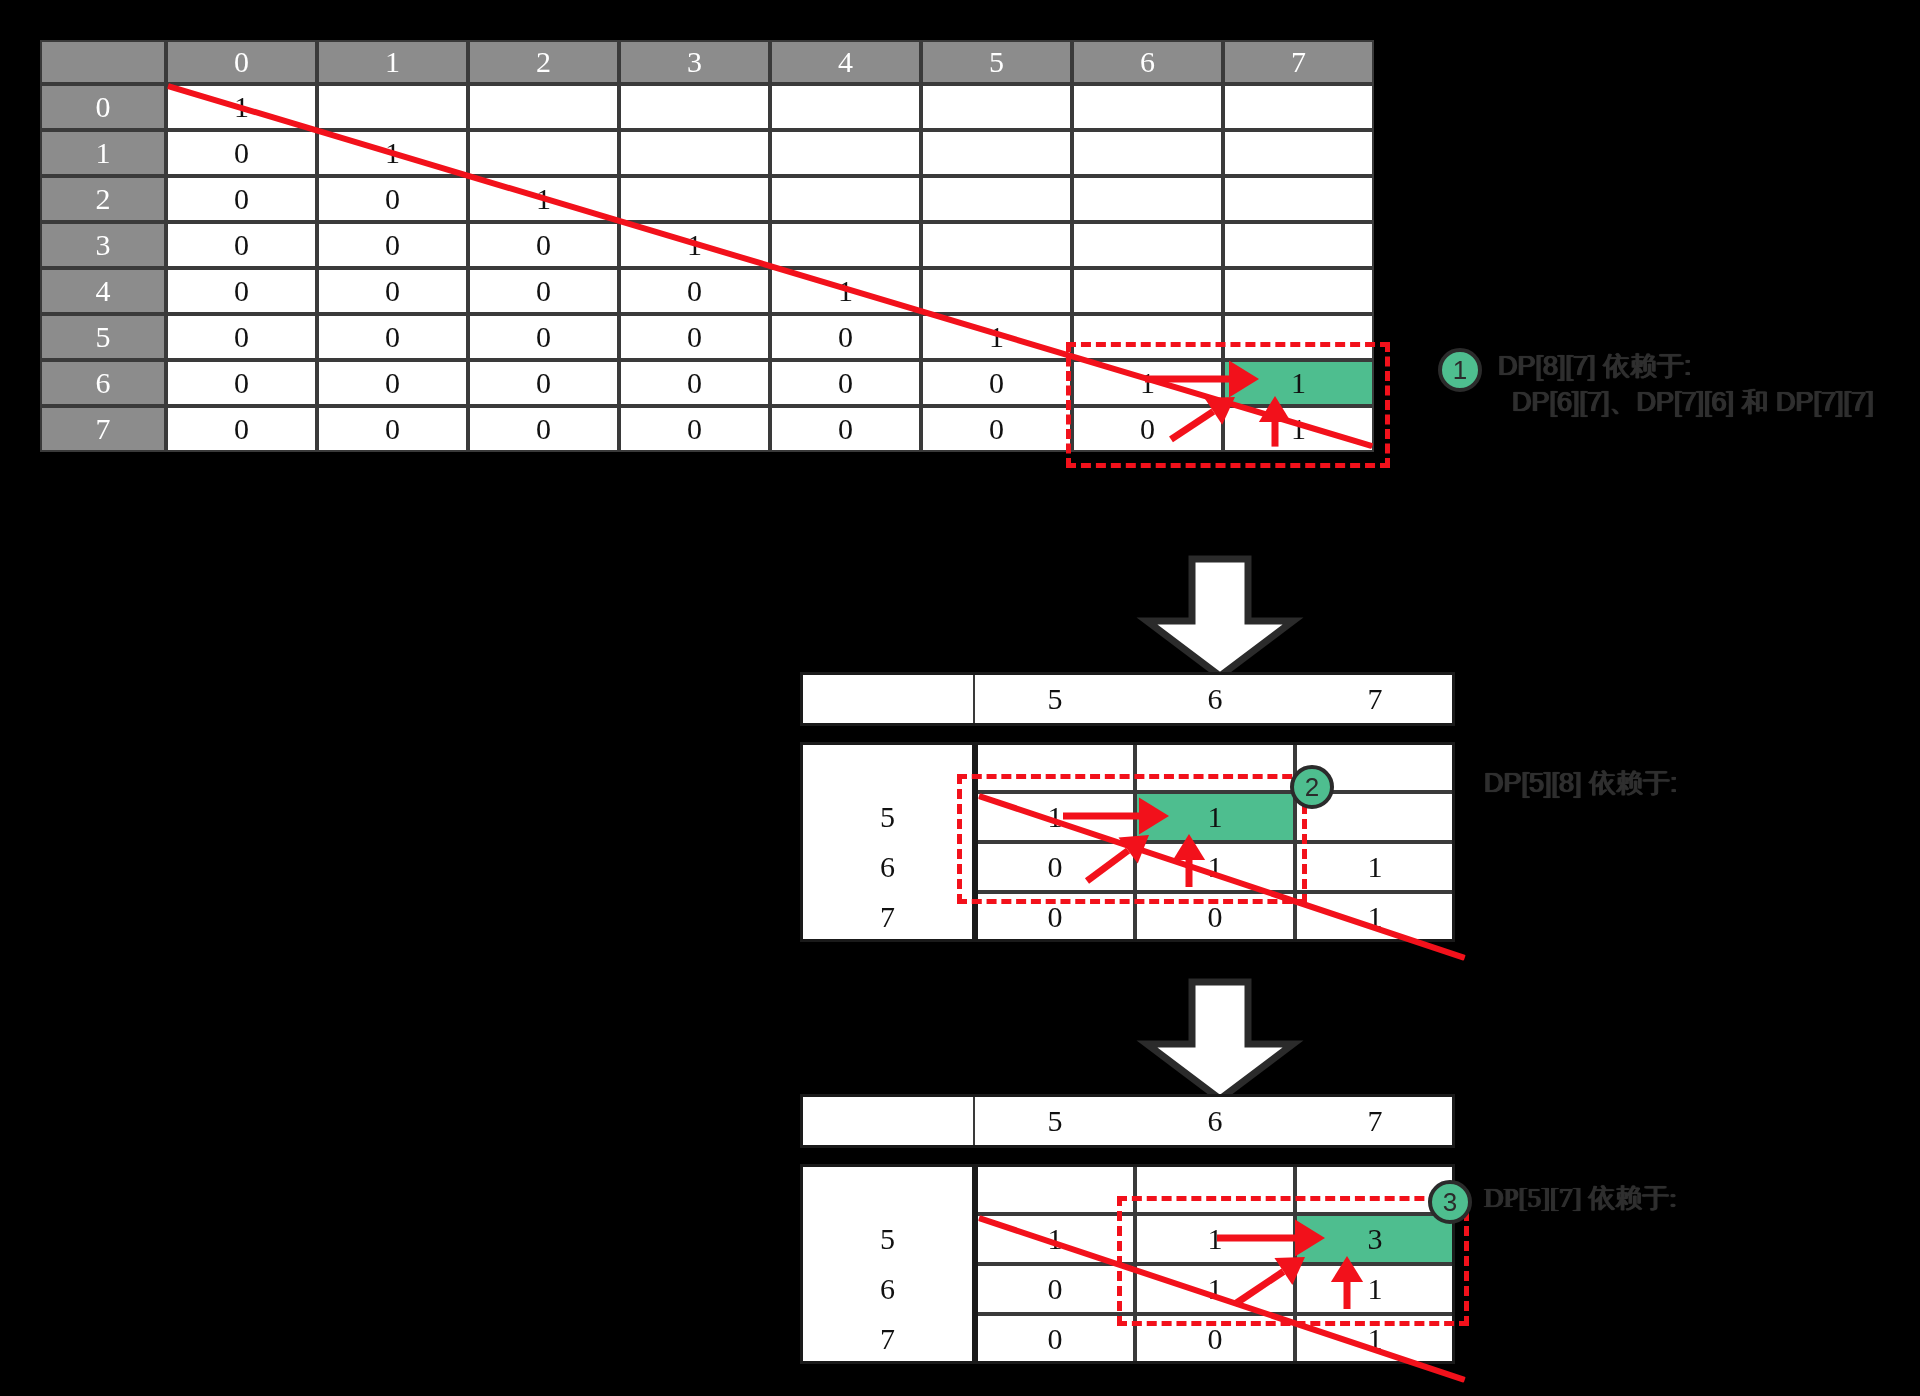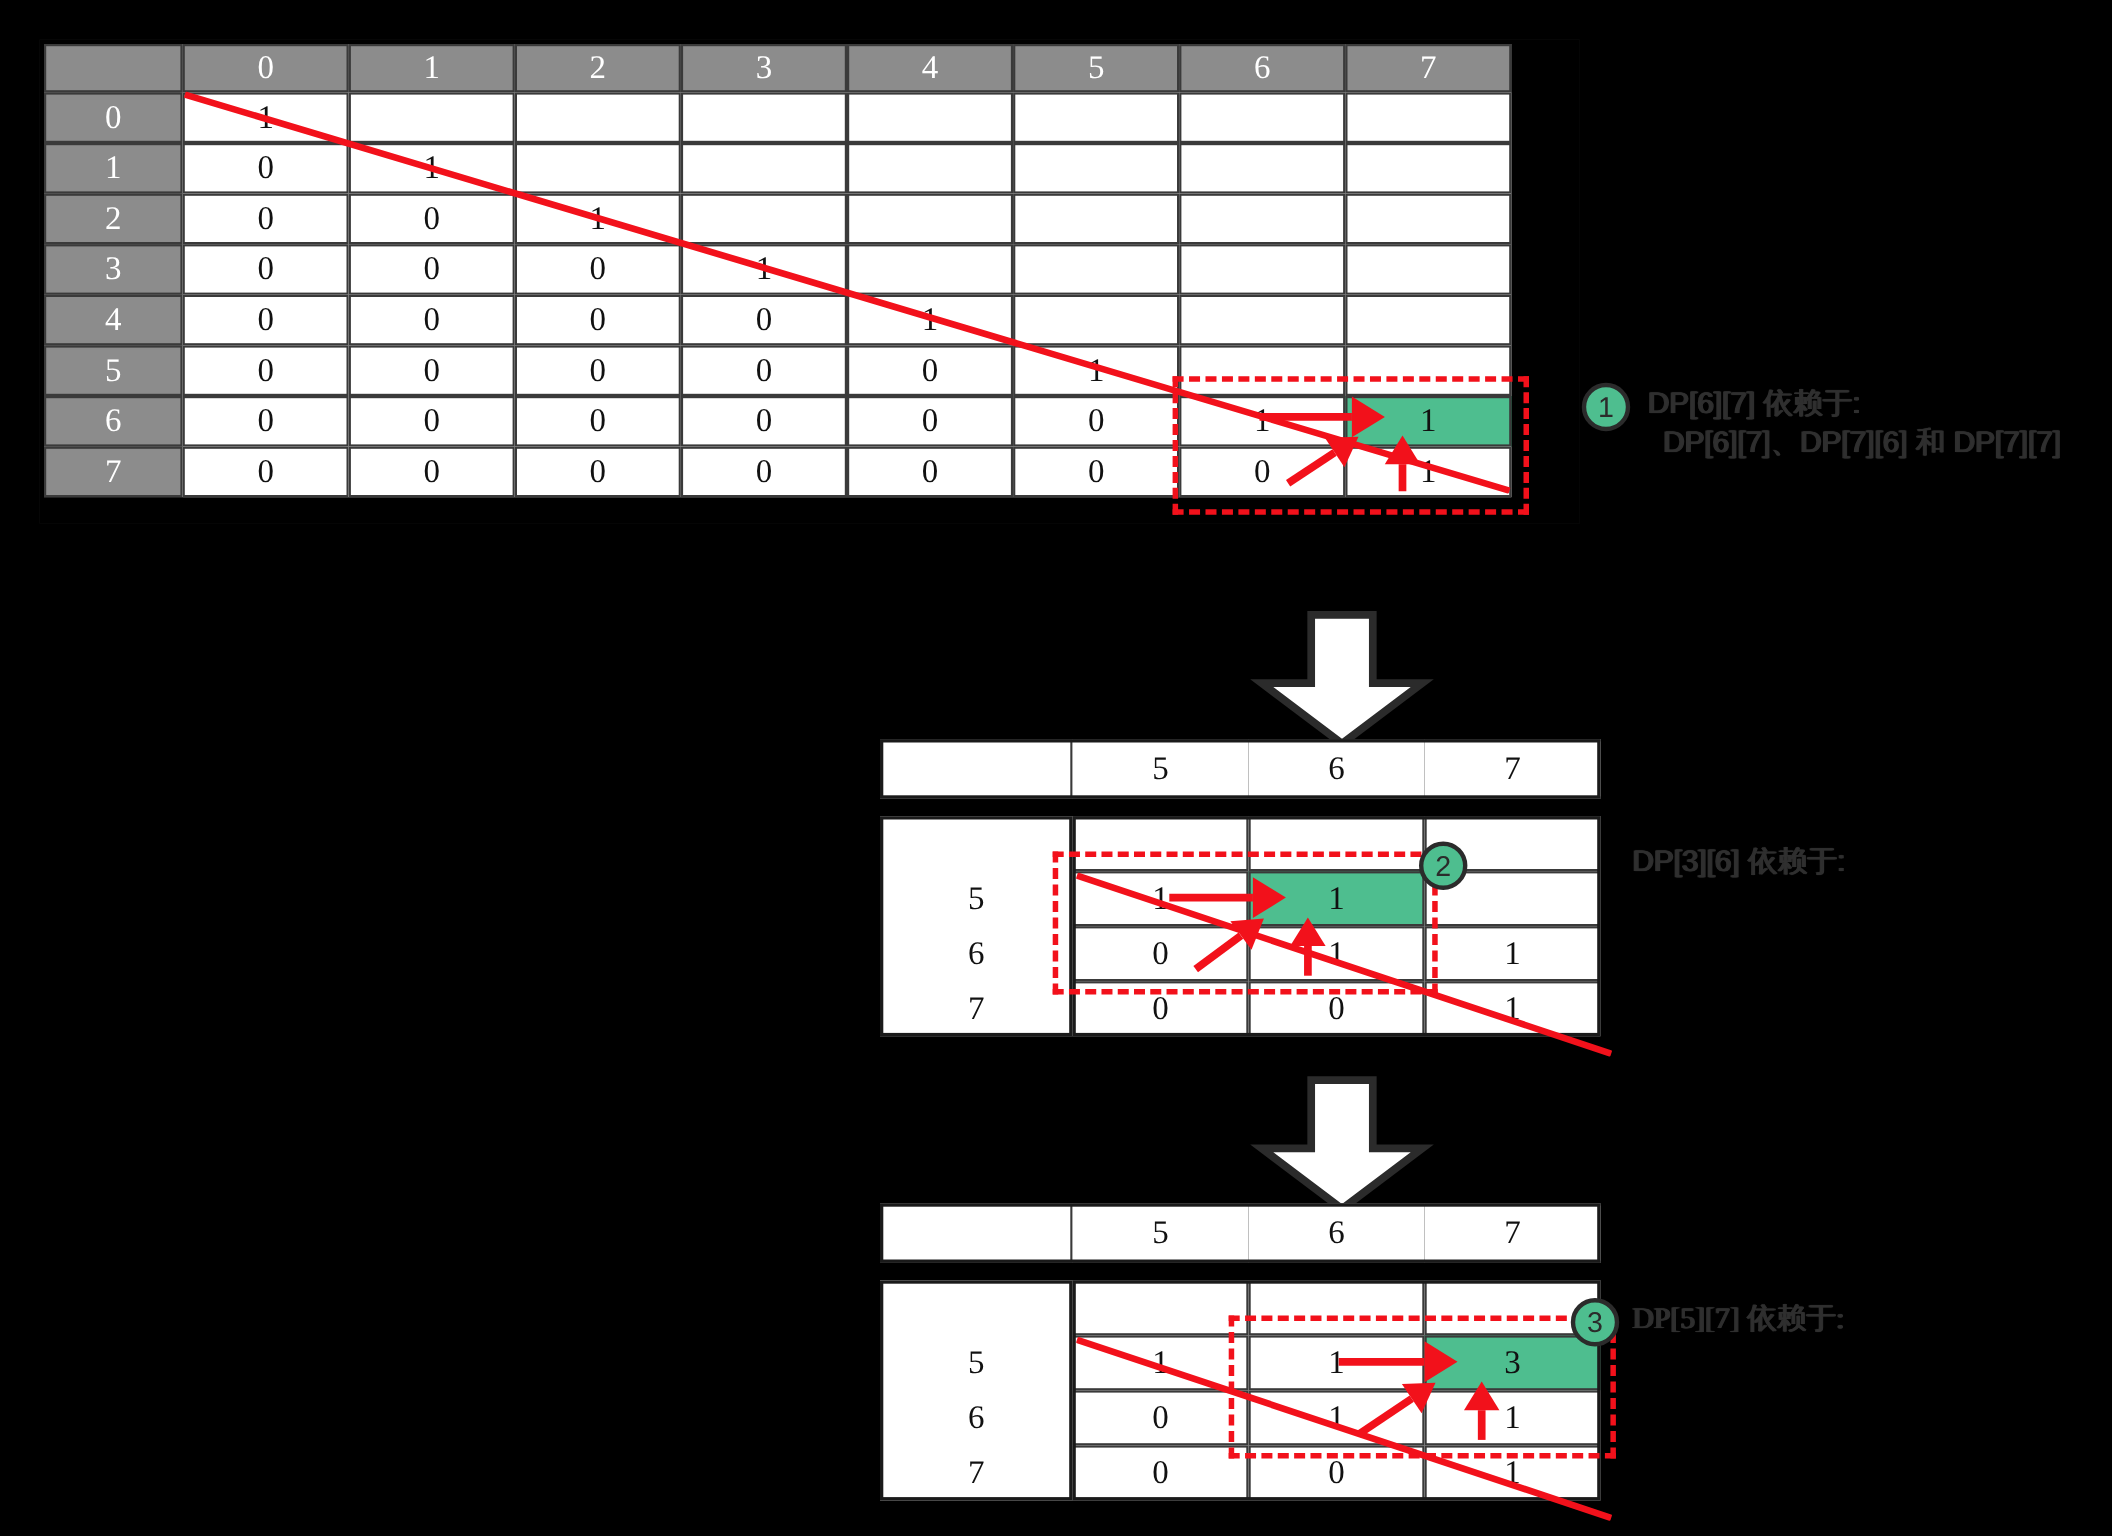--- a/index.html
+++ b/index.html
@@ -284,25 +284,25 @@
         <svg style="position:absolute;left:507px;top:52px;overflow:visible;" width="80" height="133">
           <line x1="40" y1="93" x2="40" y2="66" stroke="#f2111b" stroke-width="7"></line>
           <polygon points="40,40 56.120000000000005,66 23.88,66" fill="#f2111b"></polygon>
         </svg>
       </div>
     </div>
 
   <div class="badge" style="left:1438px; top:348px;">
       <span>1</span>
     </div>
-  <div class="note" style="left:1498px; top:348px;"><span>DP[6][7] 依赖于:</span><br><span style="padding-left:14px;">DP[6][7]、DP[7][6] 和 DP[7][7]</span></div>
+  <div class="note" style="left:1498px; top:348px;"><span>DP[8][7] 依赖于:</span><br><span style="padding-left:14px;">DP[6][7]、DP[7][6] 和 DP[7][7]</span></div>
 
   <div class="badge" style="left:1290px; top:765px;">
       <span>2</span>
     </div>
-  <div class="note" style="left:1484px; top:765px;"><span>DP[3][6] 依赖于:</span><br></div>
+  <div class="note" style="left:1484px; top:765px;"><span>DP[5][8] 依赖于:</span><br></div>
 
   <div class="badge" style="left:1428px; top:1180px;">
       <span>3</span>
     </div>
   <div class="note" style="left:1484px; top:1180px;font-family:Liberation Serif, serif;"><span>DP[5][7] 依赖于:</span><br></div>
 
 </div>
 
 </body></html>

